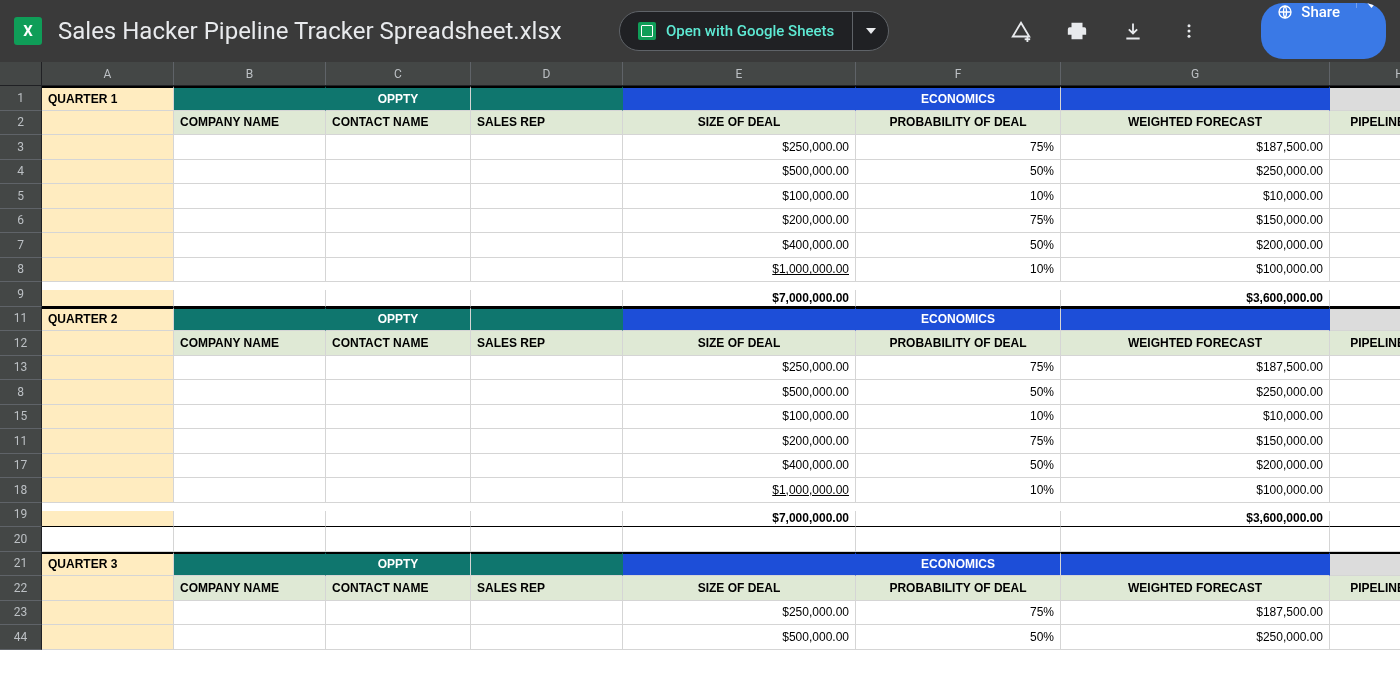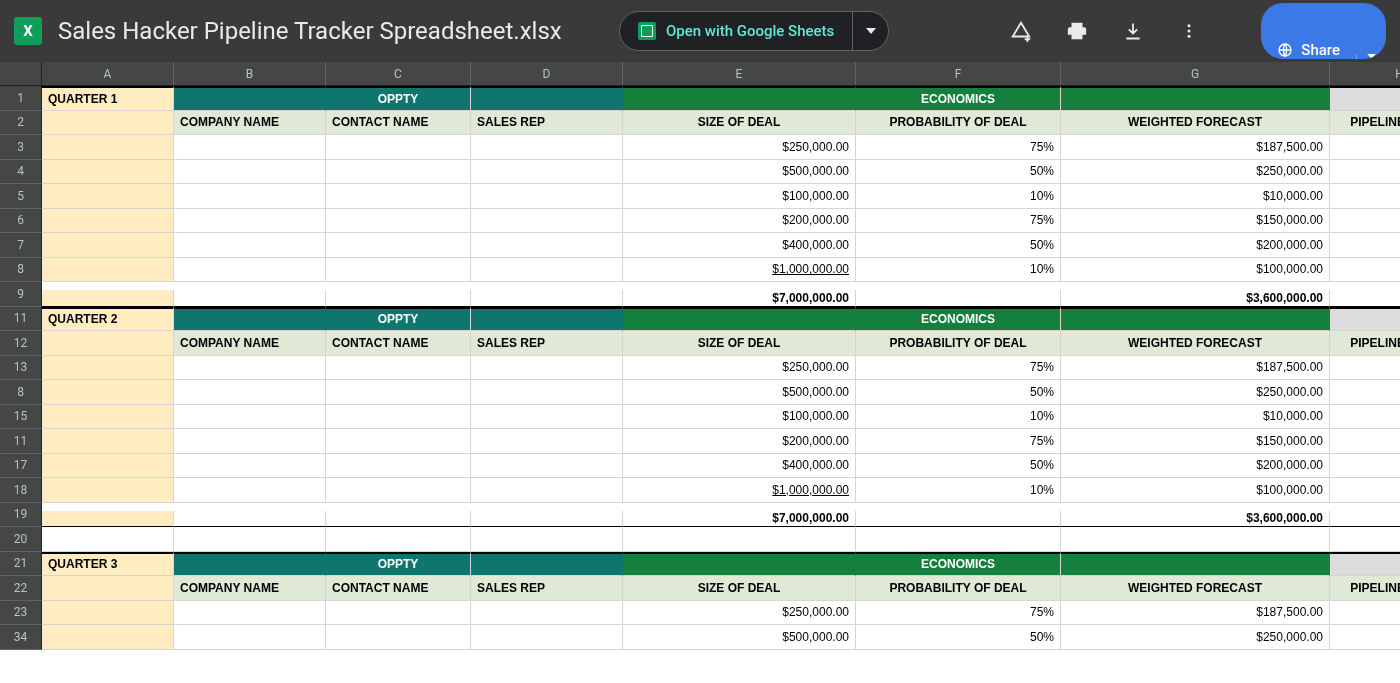--- a/index.html
+++ b/index.html
@@ -69,21 +69,21 @@
     cursor:pointer;
   }
   .icon-btn {
     width: 40px; height: 40px;
     display:flex;align-items:center;justify-content:center;
     cursor:pointer;
     color:#e8eaed;
     border-radius:50%;
   }
   .share-btn-group{
-    display:flex;align-items:flex-end;height:56px;
+    display:flex;align-items:flex-start;height:56px;
     background:#3a79e6;border-radius:22px;overflow:hidden;
   }
   .share-btn{
     display:flex;align-items:center;gap:8px;
     padding:0 16px;color:#fff;font-size:15px;font-weight:500;cursor:pointer;
   }
   .share-drop{
     border-left:1px solid rgba(255,255,255,0.3);
     width:30px;display:flex;align-items:center;justify-content:center;cursor:pointer;color:#fff;
   }
@@ -116,21 +116,21 @@
   .cell{
     border-right:1px solid #d5d5d5;border-bottom:1px solid #d5d5d5;
     flex:0 0 auto;display:flex;align-items:center;
     font-size:12px;padding:0 6px;overflow:hidden;white-space:nowrap;
     font-family: Arial, sans-serif;
   }
   .colA{width:132px;} .colB{width:152px;} .colC{width:145px;} .colD{width:152px;}
   .colE{width:233px;} .colF{width:205px;} .colG{width:269px;} .colH{width:140px;}
   .cream{background:#ffecc0;}
   .black{background:#0f766e;color:#fff;font-weight:700;justify-content:center;}
-  .blue{background:#15803d;color:#fff;font-weight:700;justify-content:center;}
+  .blue{background:#1d4ed8;color:#fff;font-weight:700;justify-content:center;}
   .green{background:#dfe9d5;font-weight:700;}
   .green.center{justify-content:center;}
   .grey{background:#dcdcdc;}
   .bold{font-weight:700;}
   .right{justify-content:flex-end;}
   .under{text-decoration:underline;}
   .no-lr-border{border-right-color:transparent;}
   .thick-top{border-top:2px solid #000;}
   .thick-bottom{border-bottom:1.5px solid #000;margin-top:8px;}
 
@@ -445,21 +445,21 @@
       <div class="cell colA cream"></div>
       <div class="cell colB"></div>
       <div class="cell colC"></div>
       <div class="cell colD"></div>
       <div class="cell colE right">$250,000.00</div>
       <div class="cell colF right">75%</div>
       <div class="cell colG right">$187,500.00</div>
       <div class="cell colH"></div>
     </div>
     <div class="row">
-      <div class="row-h">34</div>
+      <div class="row-h">44</div>
       <div class="cell colA cream"></div>
       <div class="cell colB"></div>
       <div class="cell colC"></div>
       <div class="cell colD"></div>
       <div class="cell colE right">$500,000.00</div>
       <div class="cell colF right">50%</div>
       <div class="cell colG right">$250,000.00</div>
       <div class="cell colH"></div>
     </div>
   </div>

